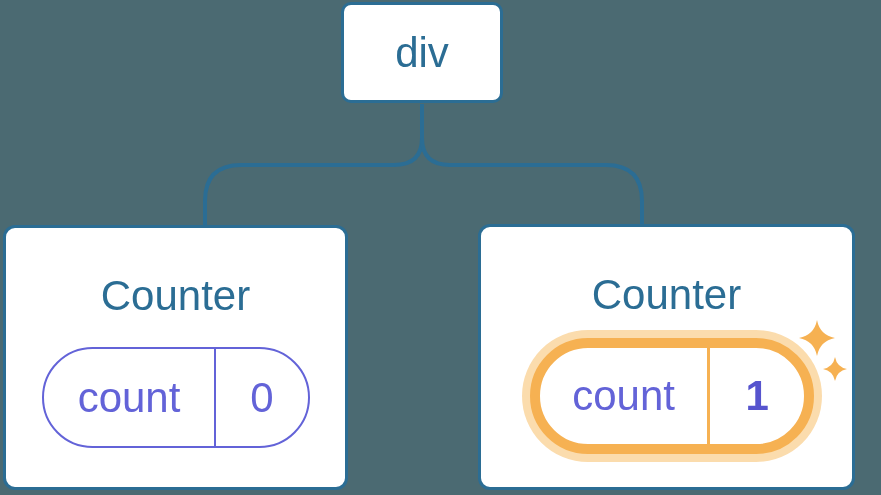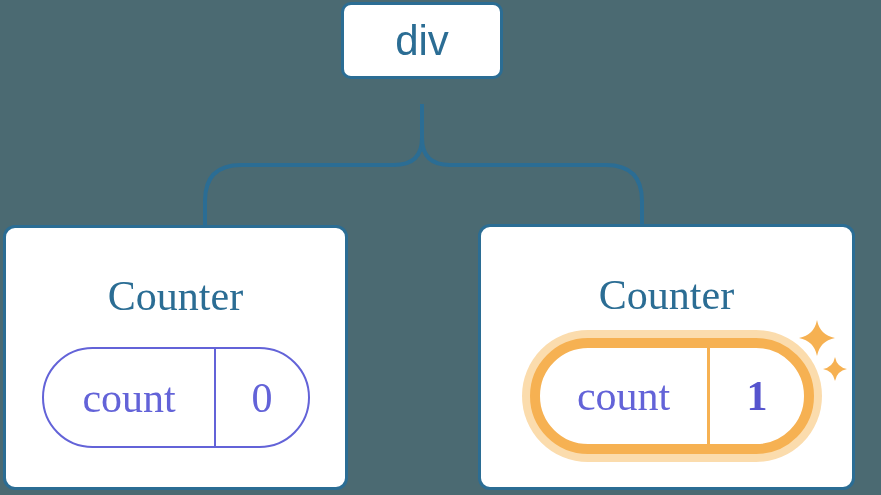--- a/index.html
+++ b/index.html
@@ -22,35 +22,34 @@
     overflow: hidden;
     font-family: "Liberation Sans", sans-serif;
   }
 
   .connectors { position: absolute; left: 0; top: 0; width: 881px; height: 495px; }
   .connectors path { stroke: var(--node-blue); stroke-width: 4; fill: none; }
 
   .root-node {
     position: absolute;
     left: 341px; top: 2px;
-    width: 162px; height: 77px;
+    width: 162px; height: 101px;
     background: var(--card-bg);
     border: 3px solid var(--node-blue);
     border-radius: 10px;
     display: flex; align-items: center; justify-content: center;
     font-size: 42px; font-weight: 500;
     color: var(--node-blue);
   }
 
   .card {
     position: absolute;
     background: var(--card-bg);
     border: 3px solid var(--node-blue);
     border-radius: 12px;
-    font-family: Liberation Serif, serif;
   }
   .card-left  { left: 3px;   top: 225px; width: 345px; height: 265px; }
   .card-right { left: 478px; top: 224px; width: 377px; height: 266px; }
 
   .card-title {
     position: absolute; left: 0; right: 0; top: 44px;
     text-align: center;
     font-size: 42px; font-weight: 500;
     color: var(--node-blue);
   }

